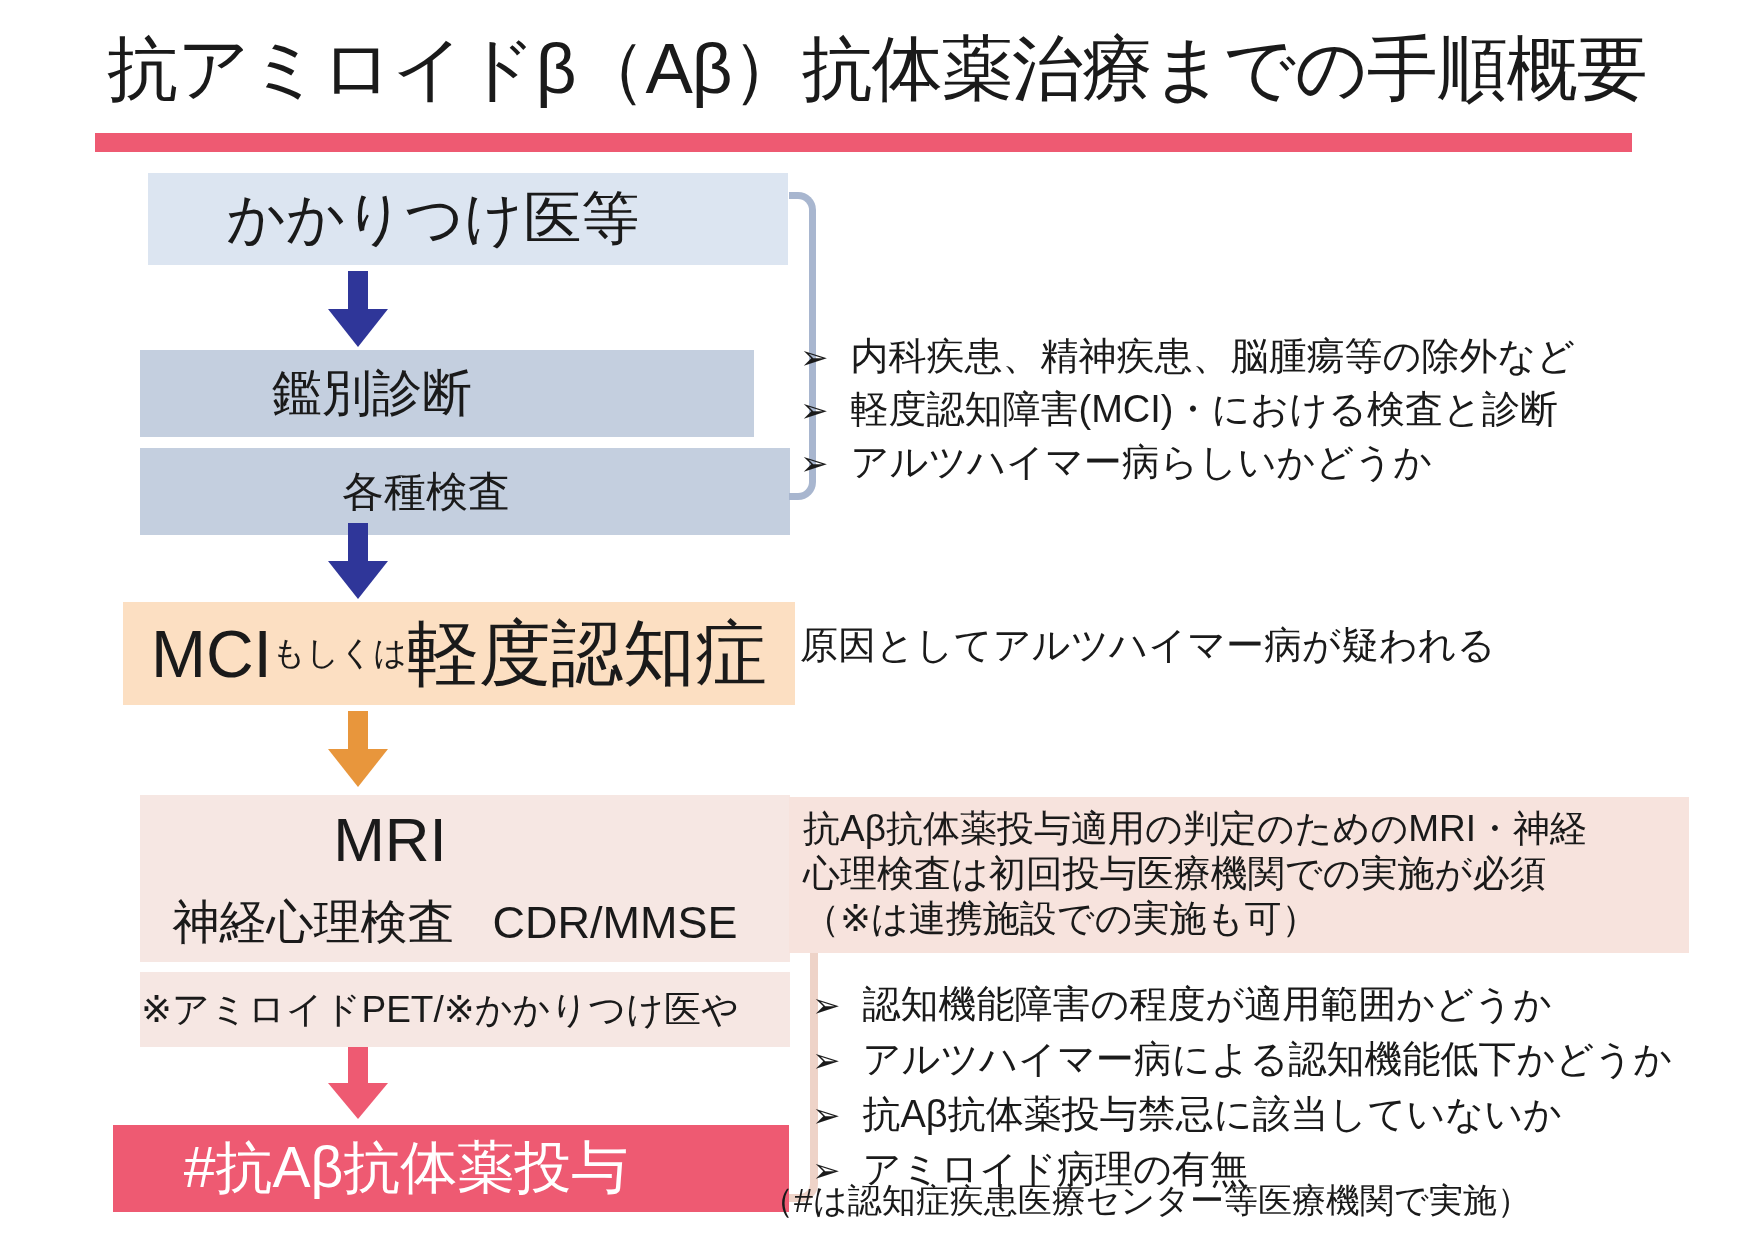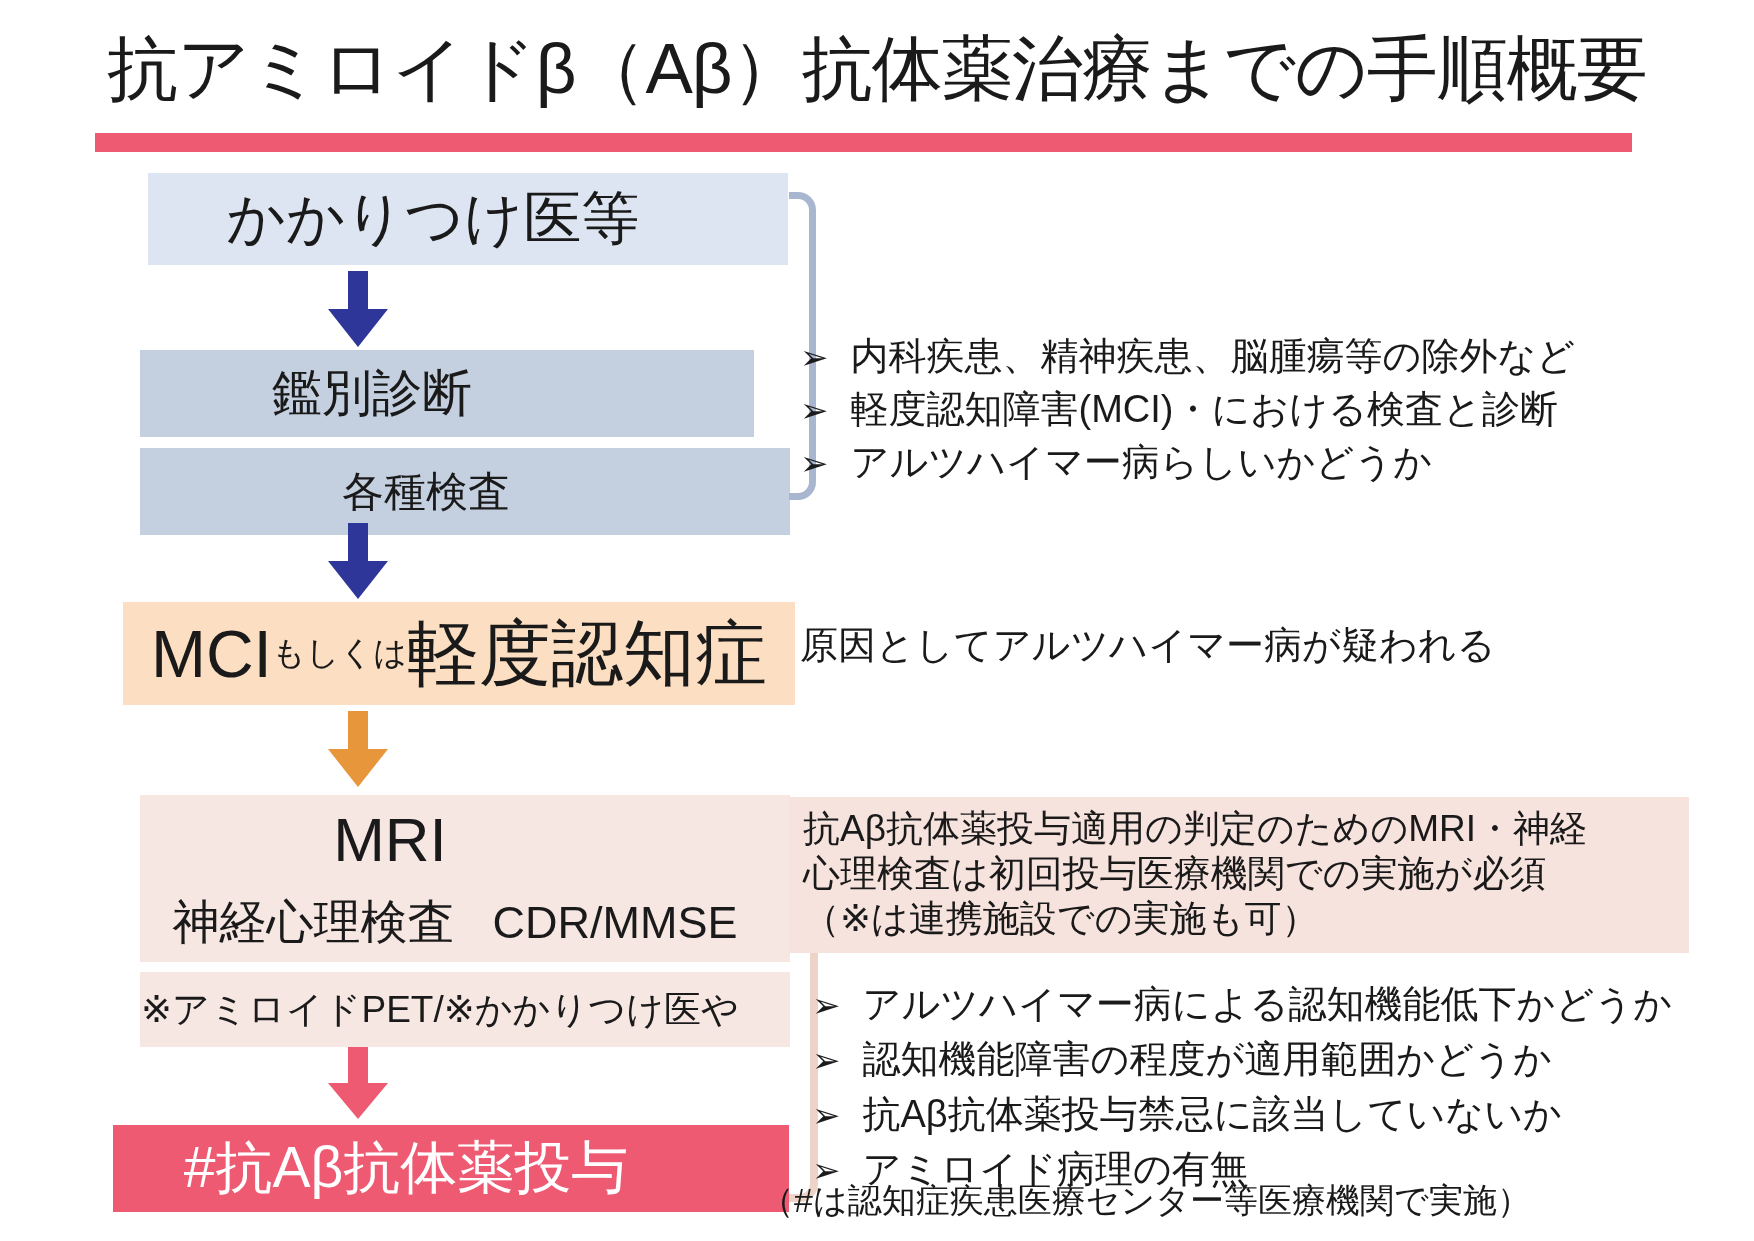--- a/index.html
+++ b/index.html
@@ -132,21 +132,21 @@
 
   <div id="mci-note">原因としてアルツハイマー病が疑われる</div>
 
   <div id="mri-note">
     <span>抗Aβ抗体薬投与適用の判定のためのMRI・神経</span>
     <span>心理検査は初回投与医療機関での実施が必須</span>
     <span>（※は連携施設での実施も可）</span>
   </div>
 
   <ul class="checklist" id="cl2">
+    <li><span class="marker">➢</span><span>認知機能障害の程度が適用範囲かどうか</span></li>
     <li><span class="marker">➢</span><span>アルツハイマー病による認知機能低下かどうか</span></li>
-    <li><span class="marker">➢</span><span>認知機能障害の程度が適用範囲かどうか</span></li>
     <li><span class="marker">➢</span><span>抗Aβ抗体薬投与禁忌に該当していないか</span></li>
     <li><span class="marker">➢</span><span>アミロイド病理の有無</span></li>
   </ul>
 
   <div id="footnote">（#は認知症疾患医療センター等医療機関で実施）</div>
 
 </div>
 
 </body></html>

